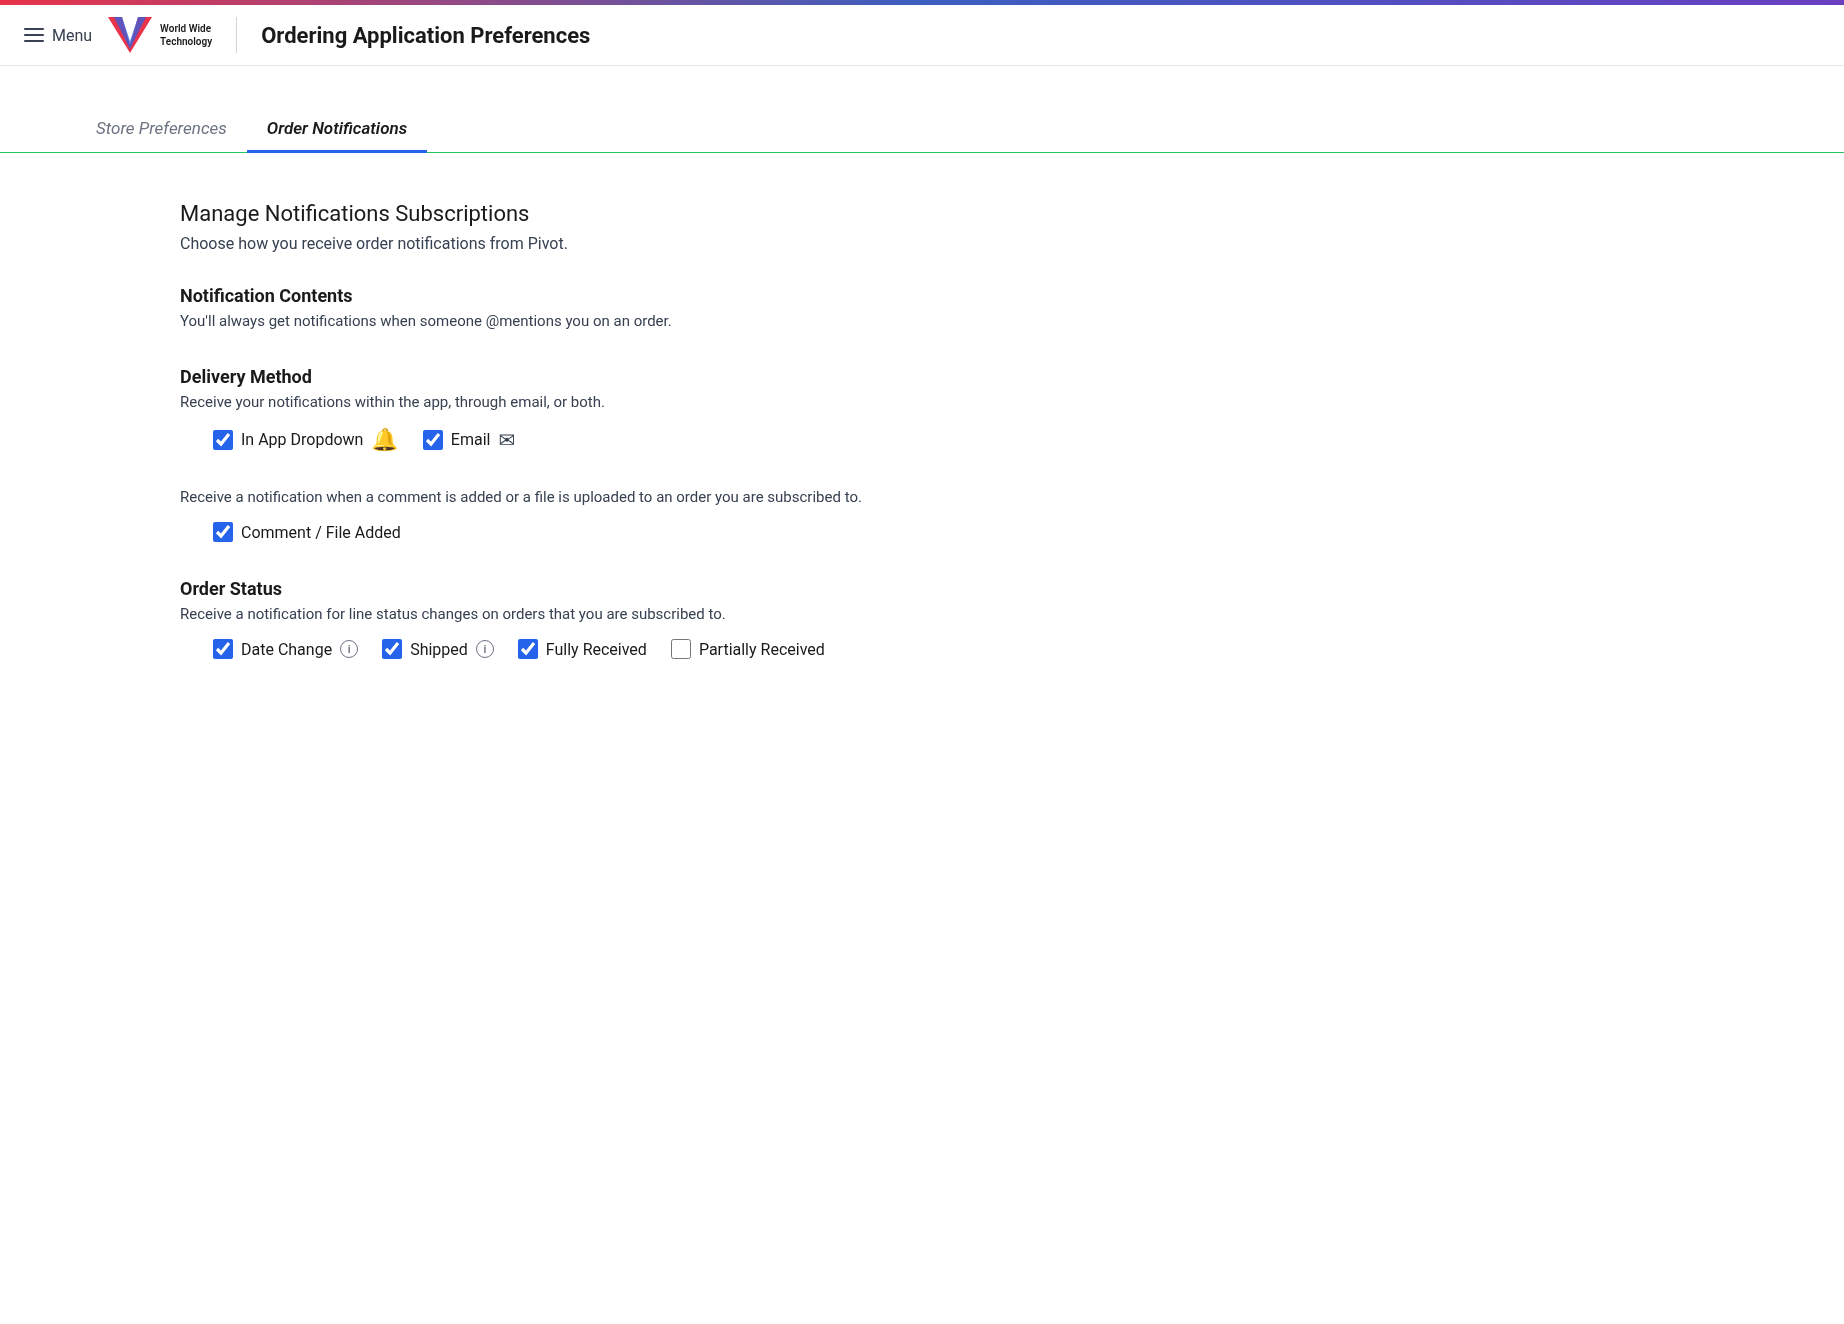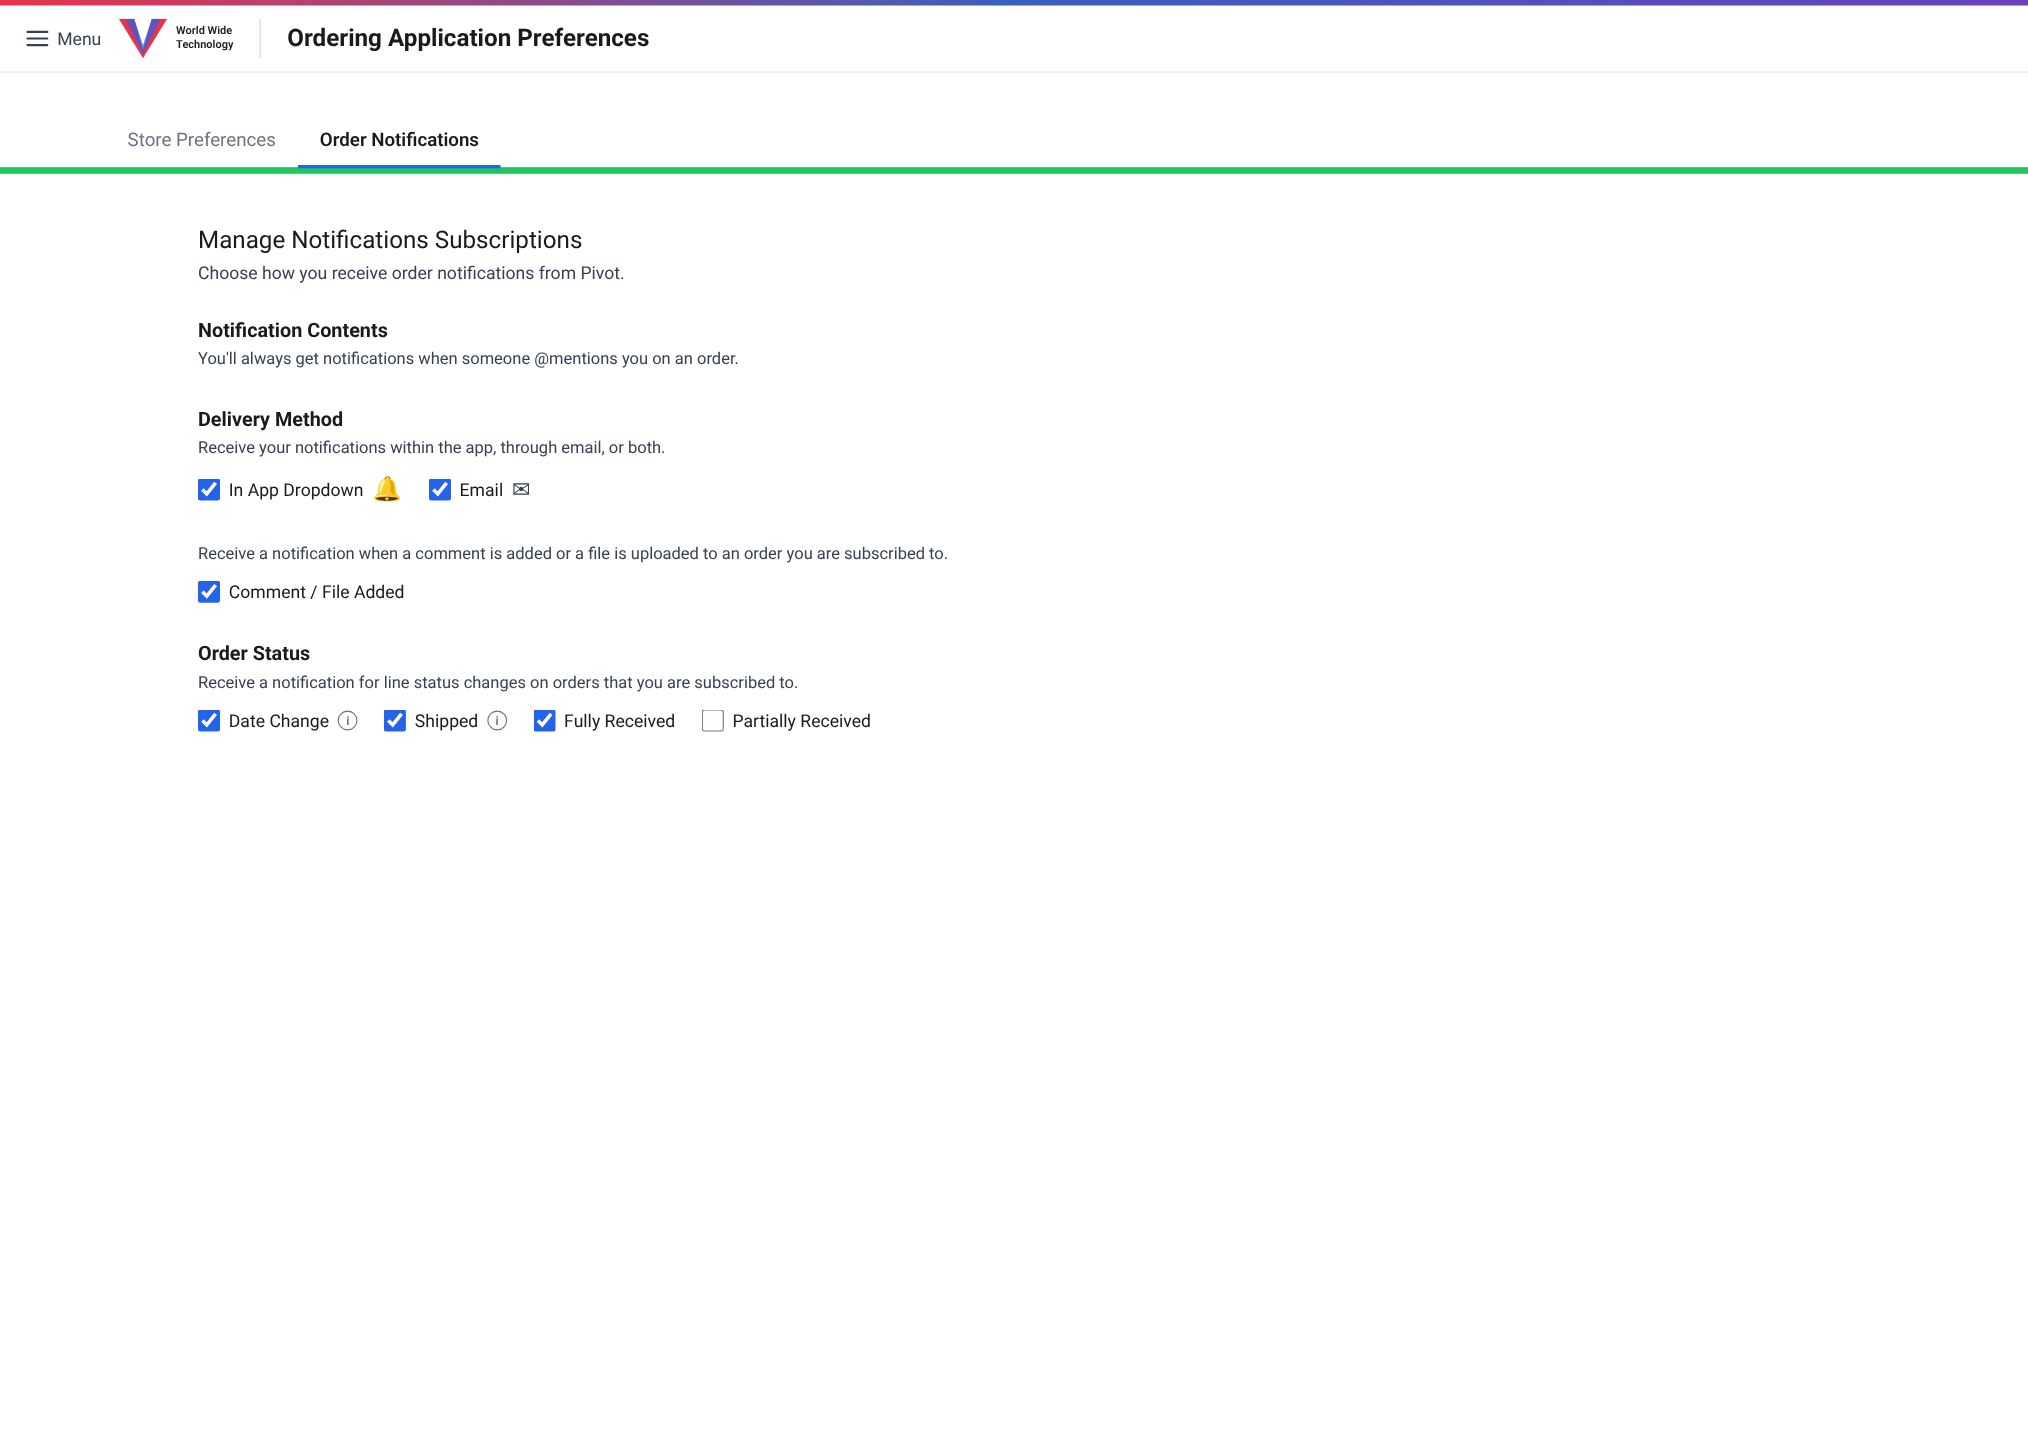--- a/index.html
+++ b/index.html
@@ -61,23 +61,24 @@
     }
     .page-title {
       font-size: 22px;
       font-weight: 700;
       color: #1a1a1a;
     }
 
     
     .tabs-container {
       display: flex;
-      border-bottom: 6px solid #22c55e;
-      padding: 0 96px;
+      border-bottom: 1px solid #22c55e;
+      padding: 0 76px;
       margin-top: 40px;
+      font-style: italic;
     }
     .tab {
       padding: 12px 20px;
       font-size: 17px;
       cursor: pointer;
       color: #6b7280;
       border-bottom: 3px solid transparent;
       margin-bottom: -1px;
       font-weight: 400;
     }
@@ -117,20 +118,21 @@
       color: #374151;
       margin-bottom: 16px;
     }
 
     
     .checkbox-row {
       display: flex;
       align-items: center;
       gap: 24px;
       flex-wrap: wrap;
+      margin-left: 33px;
     }
     .checkbox-item {
       display: flex;
       align-items: center;
       gap: 8px;
       font-size: 16px;
       color: #1a1a1a;
     }
     .checkbox-item input[type="checkbox"] {
       width: 20px;

